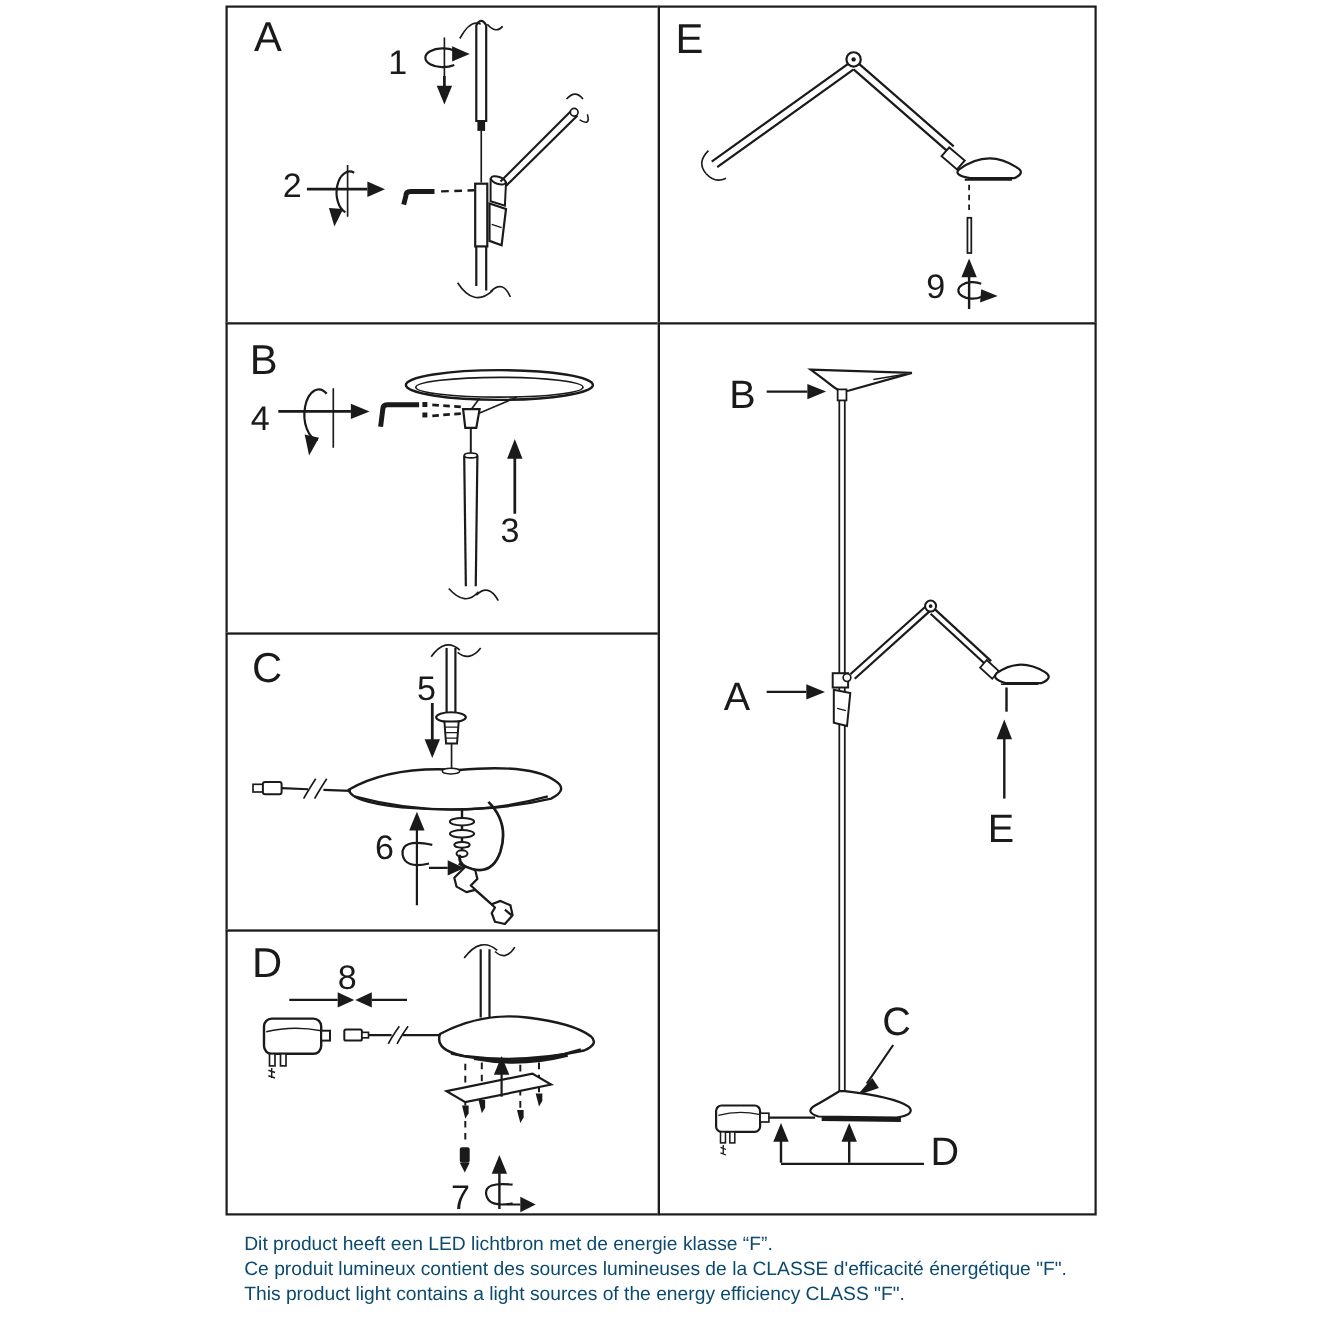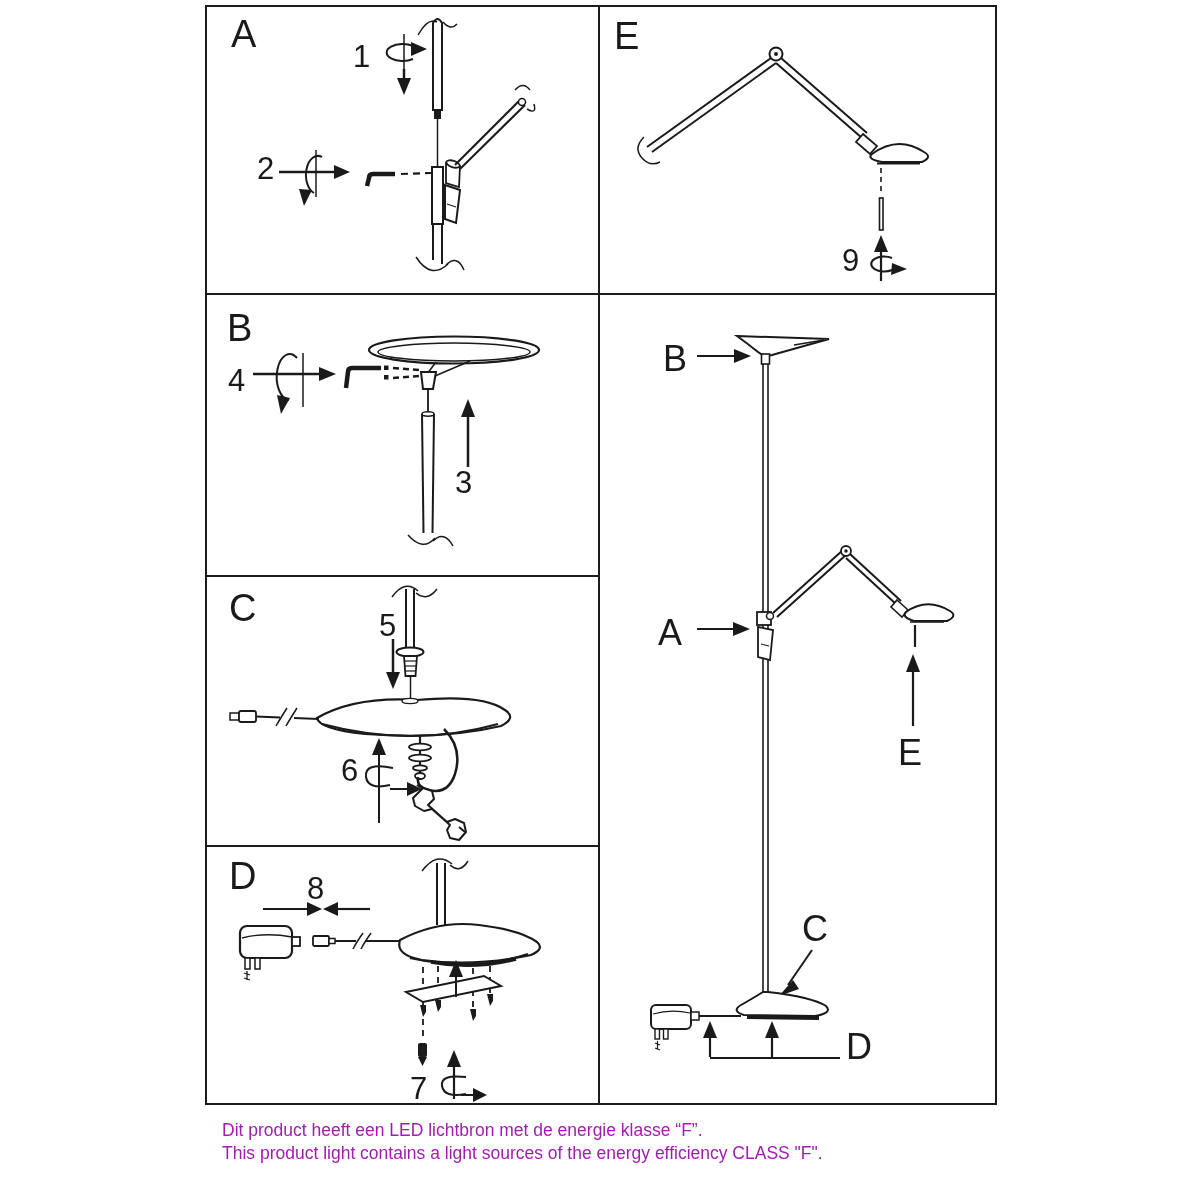--- a/index.html
+++ b/index.html
@@ -4,21 +4,21 @@
 <style>
   html,body{margin:0;padding:0;background:#fff;}
   .page{position:relative;width:1200px;height:1200px;background:#ffffff;
         font-family:"Liberation Sans",sans-serif;color:#1a1a1a;overflow:hidden;}
   .panel{position:absolute;background:#fff;border:2px solid #1c1c1c;box-sizing:border-box;}
   .panel svg{position:absolute;left:0;top:0;width:100%;height:100%;display:block;}
   .plabel{position:absolute;font-size:38px;line-height:1;font-weight:400;z-index:3;}
   .step{position:absolute;font-size:31px;line-height:1;font-weight:400;z-index:3;}
   .callout{position:absolute;font-size:36px;line-height:1;font-weight:400;z-index:3;}
   .footer{position:absolute;left:222px;top:1119px;z-index:3;}
-  .footer div{font-size:17.5px;line-height:23px;color:#a21caf;white-space:nowrap;}
+  .footer div{font-size:17.5px;line-height:23px;color:#0c4a6e;white-space:nowrap;}
   svg *{stroke:#1a1a1a;}
   svg .f{fill:#1a1a1a;stroke:none;}
   svg .w{fill:#ffffff;}
 </style>
 </head>
 <body>
 
 <div class="page">
 
   <section class="panel" style="left:205px;top:5px;width:395px;height:290px">
@@ -352,16 +352,17 @@
         <polygon class="f" points="103,743 117,743 110,726"></polygon>
         <line x1="172" y1="762" x2="172" y2="741" stroke-width="2.2"></line>
         <polygon class="f" points="165,743 179,743 172,726"></polygon>
         <line x1="110" y1="763" x2="240" y2="763" stroke-width="2"></line>
       </g>
     </svg>
   </section>
 
   <div class="footer">
     <div>Dit product heeft een LED lichtbron met de energie klasse “F”.</div>
+    <div>Ce produit lumineux contient des sources lumineuses de la CLASSE d'efficacité énergétique "F".</div>
     <div>This product light contains a light sources of the energy efficiency CLASS "F".</div>
   </div>
 
 </div>
 
 </body></html>

